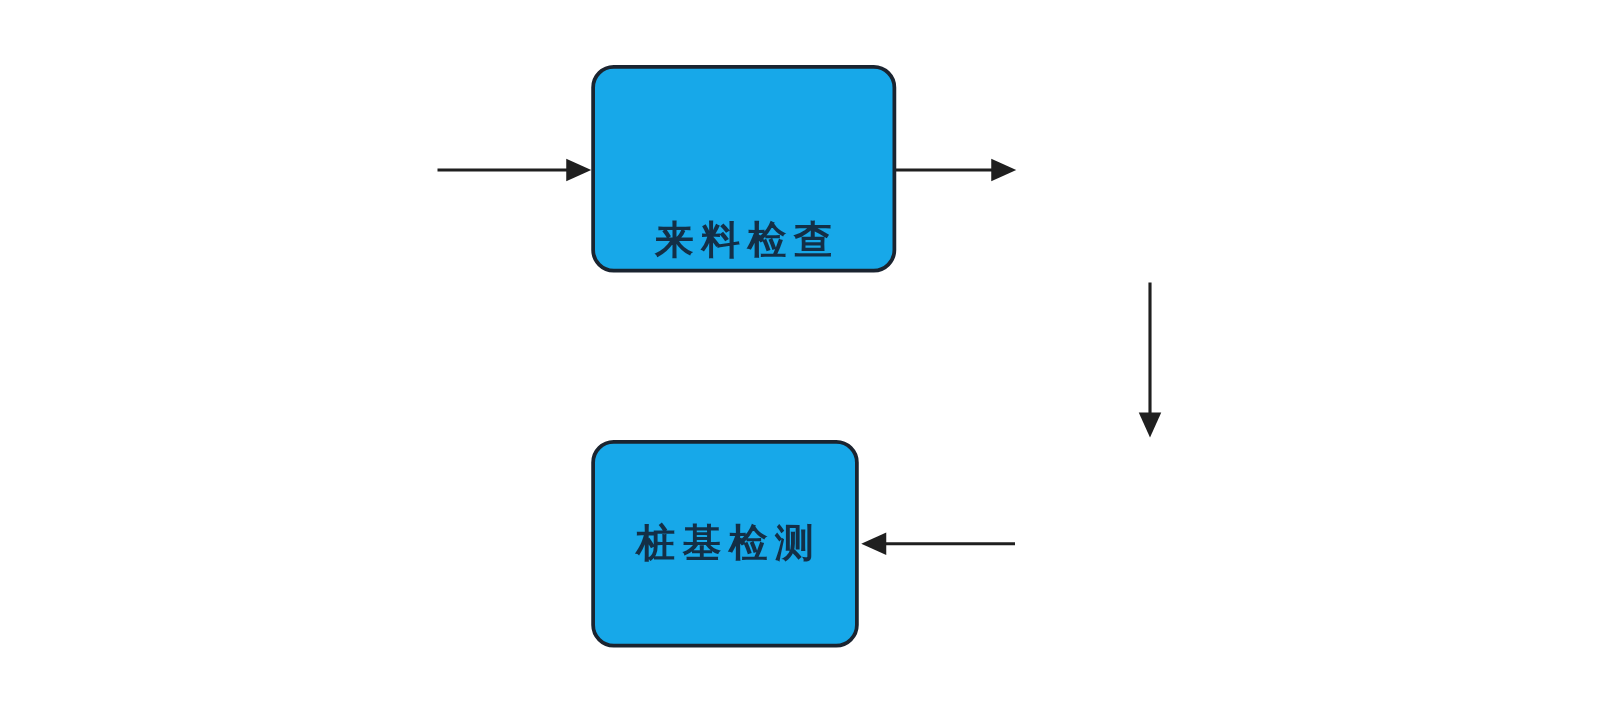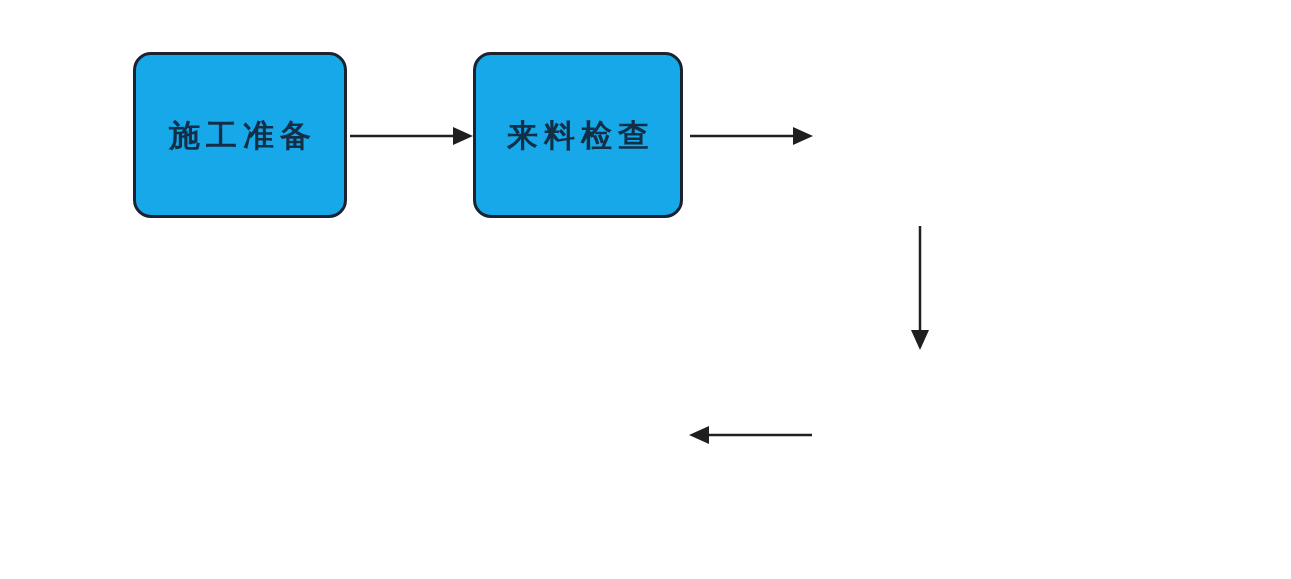--- a/index.html
+++ b/index.html
@@ -42,21 +42,21 @@
     color: #132f47;
     font-weight: bold;
     font-size: 31px;
     letter-spacing: 6px;
     padding-left: 6px; 
     line-height: 1.45;
     white-space: pre-line;
   }
   
   .n1 { left: 133px; top: 52px;  width: 214px; height: 166px; }
-  .n2 { left: 473px; top: 52px;  width: 210px; height: 166px; }
+  .n2 { left: 473px; top: 52px;  width: 244px; height: 166px; align-items: flex-end; }
   .n3 { left: 813px; top: 51px;  width: 215px; height: 172px; }
   .n3 .node-label { letter-spacing: 4px; padding-left: 4px; }
   .n4 { left: 473px; top: 352px; width: 214px; height: 166px; }
   .n5 { left: 815px; top: 350px; width: 210px; height: 168px; }
 </style>
 </head>
 <body>
 
 <div class="canvas">
 
@@ -76,24 +76,24 @@
       <line x1="920" y1="226" x2="920" y2="332" stroke-width="2.5" stroke="#1F1F1F"></line>
       <polygon points="920,350 911,330 929,330" fill="#1F1F1F"></polygon>
     </g>
 
     <g>
       <line x1="812" y1="435" x2="708" y2="435" stroke-width="2.5" stroke="#1F1F1F"></line>
       <polygon points="689,435 709,426 709,444" fill="#1F1F1F"></polygon>
     </g>
   </svg>
 
-  <div class="node n1">
-    <span class="node-label">施工准备</span>
-  </div>
 
   <div class="node n2">
     <span class="node-label">来料检查</span>
   </div>
 
 
+  <div class="node n4">
+    <span class="node-label">桩基检测</span>
+  </div>
 
 
 </div>
 
 </body></html>

